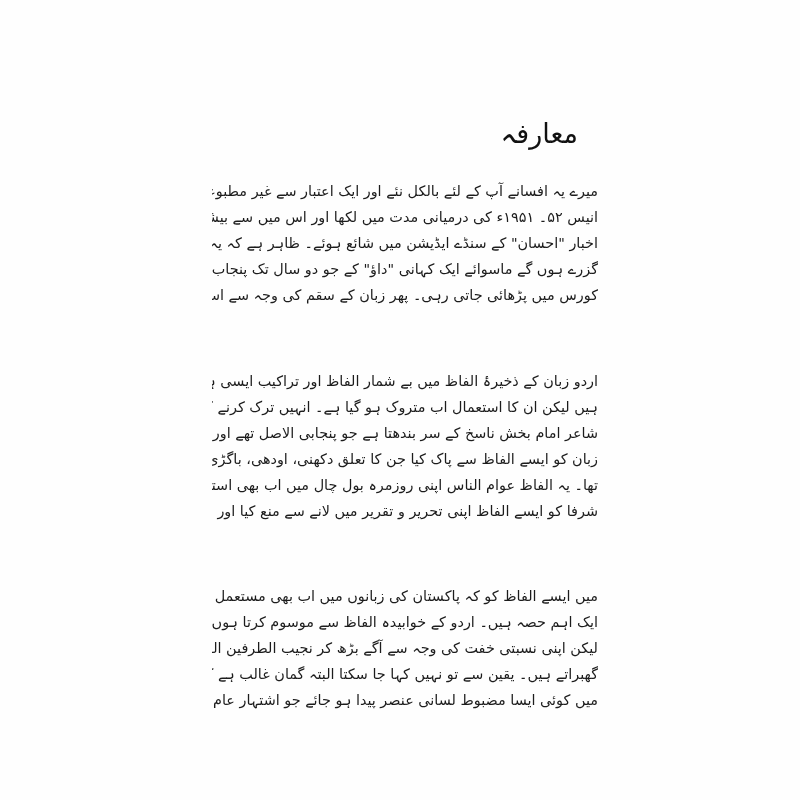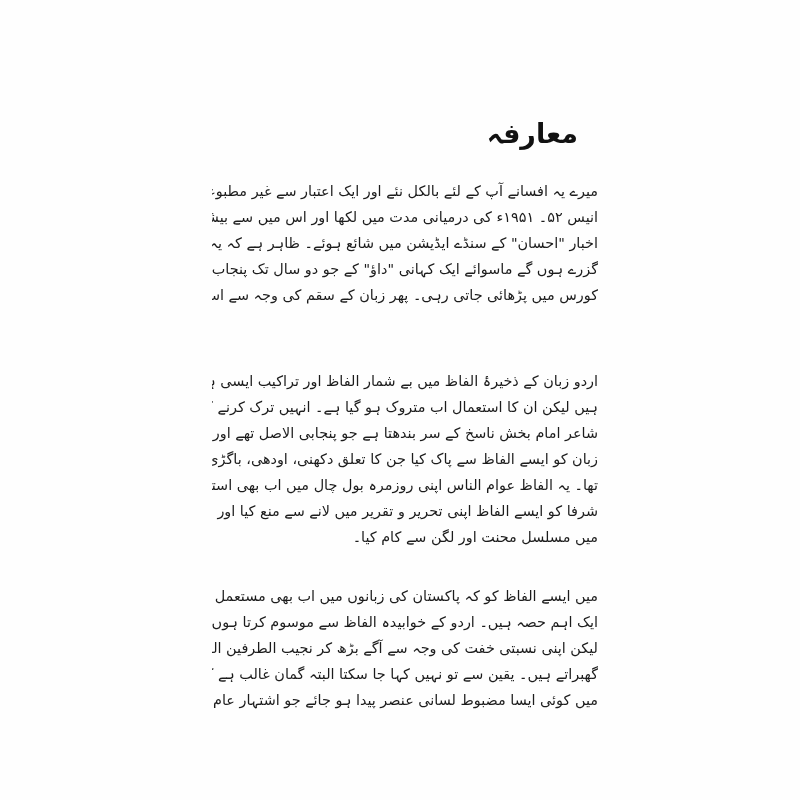--- a/index.html
+++ b/index.html
@@ -3,21 +3,21 @@
   <meta charset="utf-8">
   <style>
     html, body { margin: 0; padding: 0; }
     body {
       width: 800px; height: 800px; background: #ffffff; position: relative; overflow: hidden;
       font-family: "DejaVu Sans", sans-serif; color: #1a1a1a;
     }
     .page { position: absolute; left: 0; top: 0; width: 800px; height: 800px; background: #fefefe; }
     .title {
       position: absolute; right: 222px; top: 118px;
-      font-size: 27px; font-weight: bold; direction: rtl; color: #111;
+      font-size: 27px; font-weight: normal; direction: rtl; color: #111;
     }
     .body-text {
       position: absolute; left: 212px; width: 386px; direction: rtl; text-align: justify;
       font-size: 14.4px; line-height: 26px; color: #1c1c1c;
     }
     .line { display: block; text-align: justify; text-align-last: justify; white-space: nowrap; overflow: hidden; height: 26px; }
     .line.last { text-align-last: right; }
   </style>
 </head>
 <body>
@@ -33,21 +33,20 @@
     <span class="line">کورس میں پڑھائی جاتی رہی۔ پھر زبان کے سقم کی وجہ سے اسے نصاب سے خارج کر دیا</span>
   </div>
 
   <div class="body-text" style="top:368px;">
     <span class="line">اردو زبان کے ذخیرۂ الفاظ میں بے شمار الفاظ اور تراکیب ایسی ہیں جو لغتوں میں تو موجود</span>
     <span class="line">ہیں لیکن ان کا استعمال اب متروک ہو گیا ہے۔ انہیں ترک کرنے کا سہرا اردو کے مشہور</span>
     <span class="line">شاعر امام بخش ناسخ کے سر بندھتا ہے جو پنجابی الاصل تھے اور جنہوں نے کمال ہمت سے اردو</span>
     <span class="line">زبان کو ایسے الفاظ سے پاک کیا جن کا تعلق دکھنی، اودھی، باگڑی اور برج بھاشا وغیرہ سے</span>
     <span class="line">تھا۔ یہ الفاظ عوام الناس اپنی روزمرہ بول چال میں اب بھی استعمال کرتے ہیں لیکن ناسخ نے</span>
     <span class="line">شرفا کو ایسے الفاظ اپنی تحریر و تقریر میں لانے سے منع کیا اور اردو کو قلعہ معلیٰ کی زبان بنانے</span>
-    <span class="line last">میں مسلسل محنت اور لگن سے کام کیا۔</span>
   </div>
 
   <div class="body-text" style="top:583px;">
     <span class="line">میں ایسے الفاظ کو کہ پاکستان کی زبانوں میں اب بھی مستعمل ہیں اور آج کی تحریر و تقریر کا</span>
     <span class="line">ایک اہم حصہ ہیں۔ اردو کے خوابیدہ الفاظ سے موسوم کرتا ہوں کہ لغتوں میں تو موجود ہیں</span>
     <span class="line">لیکن اپنی نسبتی خفت کی وجہ سے آگے بڑھ کر نجیب الطرفین الفاظ کے ساتھ شامل ہونے سے</span>
     <span class="line">گھبراتے ہیں۔ یقین سے تو نہیں کہا جا سکتا البتہ گمان غالب ہے کہ آگے چل کر خانوادہ اردو</span>
     <span class="line">میں کوئی ایسا مضبوط لسانی عنصر پیدا ہو جائے جو اشتہار عام سے ان خانہ گریختہ الفاظ کو اس</span>
   </div>
 </div>

